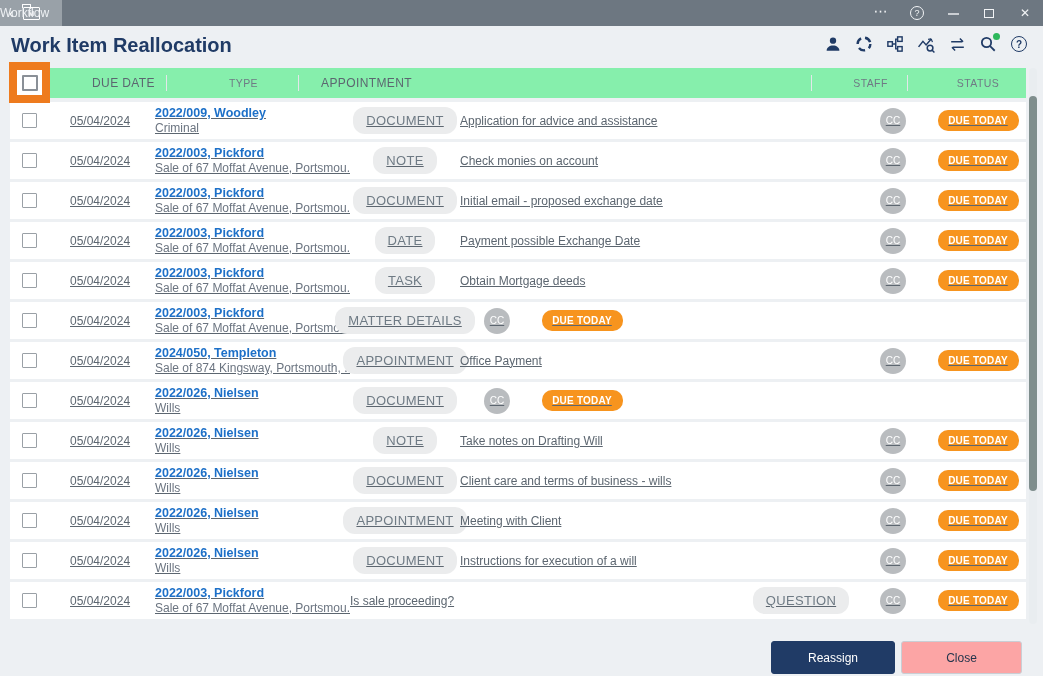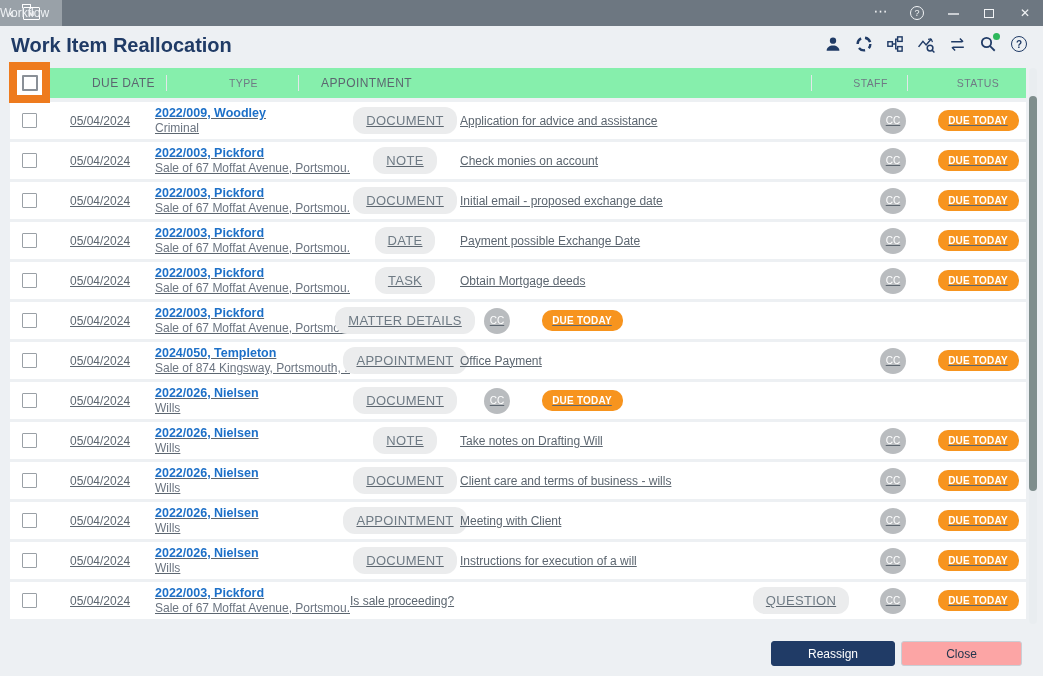--- a/index.html
+++ b/index.html
@@ -102,21 +102,21 @@
     width:81px; height:21px; border-radius:10px; background:var(--accent,#f7941e);
     color:#fff; font-size:10px; font-weight:bold; letter-spacing:0.2px;
     display:flex; align-items:center; justify-content:center; white-space:nowrap;
   }
 
   
   .scrollbar-track { position:absolute; right:6px; top:68px; width:8px; height:556px; background:#e9edf0; border-radius:4px; }
   .scrollbar-thumb { position:absolute; left:0; top:28px; width:8px; height:395px; background:#7f8e8d; border-radius:4px; }
 
   
-  .btn { position:absolute; height:25px; border-radius:3px; font-size:12px;
+  .btn { position:absolute; height:33px; border-radius:3px; font-size:12px;
     display:flex; align-items:center; justify-content:center; cursor:default;
     font-family:"Liberation Sans", sans-serif; }
   .btn-reassign { left:771px; top:641px; width:124px; background:var(--navy,#203b66); color:#fff; border:1px solid var(--navy,#203b66); }
   .btn-close { left:901px; top:641px; width:121px; background:#fca5a5; color:#24364d; border:1px solid #c9ced4; }
 </style>
 </head>
 <body>
 
 <div class="titlebar">
   <div class="titlebar-left">

